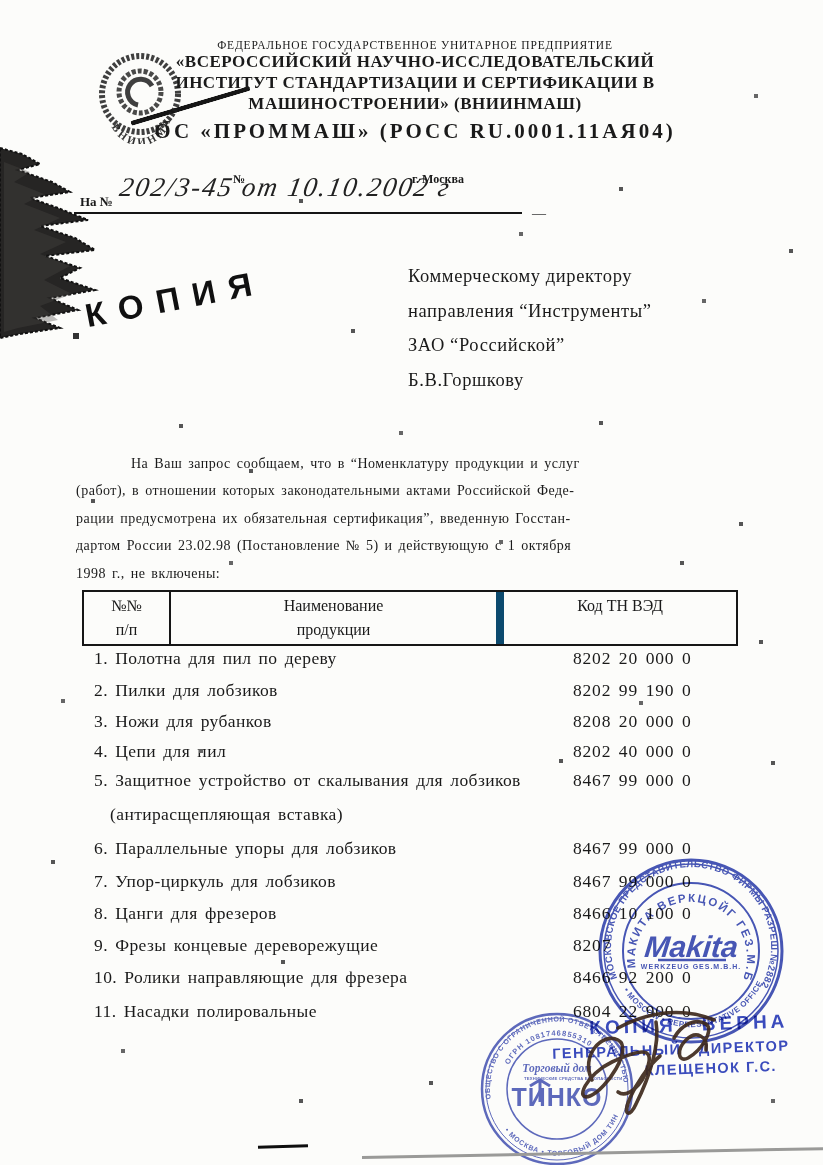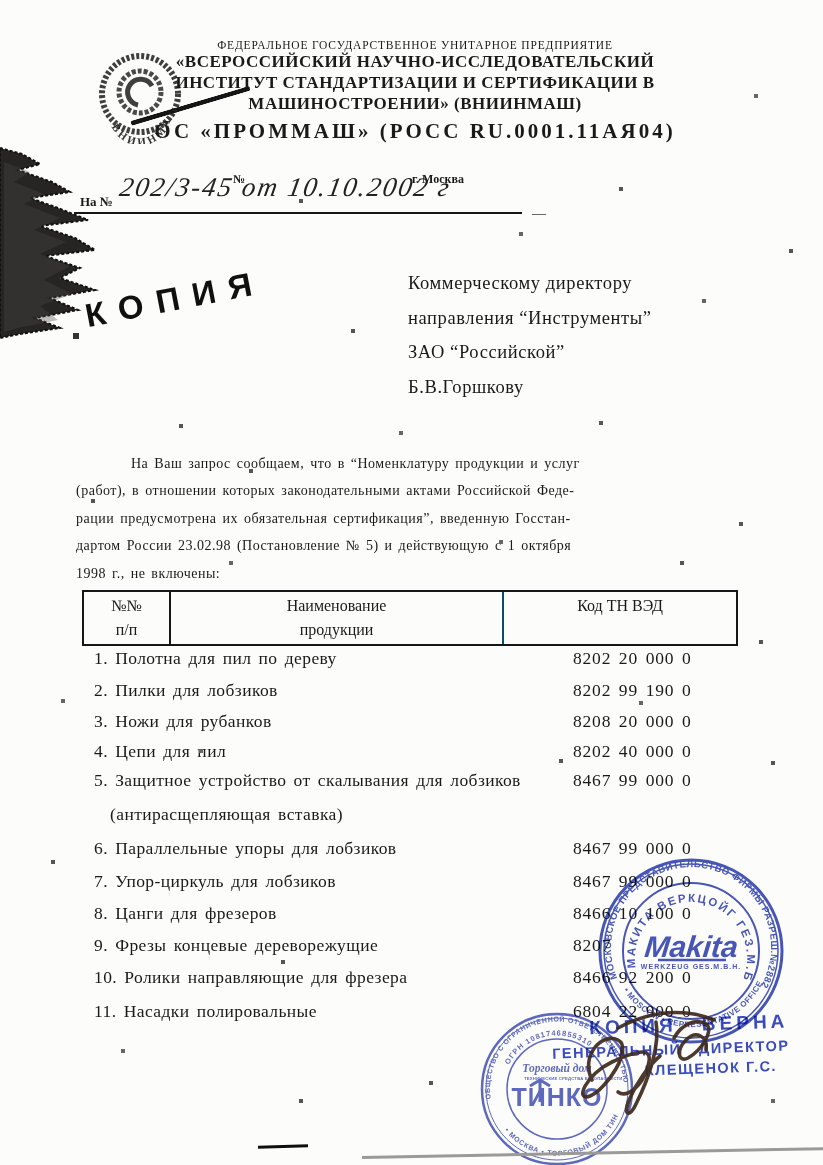--- a/index.html
+++ b/index.html
@@ -25,35 +25,35 @@
   }
   .ref-line{position:absolute;left:74px;top:212px;width:448px;border-top:2px solid #151515;}
   .ref-dash{position:absolute;left:532px;top:206px;font-size:14px;color:#333;}
   
   .kopiya{
     position:absolute;left:84px;top:280px;font-size:33px;font-weight:bold;
     letter-spacing:13px;transform:rotate(-11deg);color:#101010;
     font-family:"Liberation Sans",sans-serif;
   }
   
-  .recipient{position:absolute;left:408px;top:273px;font-size:18.5px;letter-spacing:.6px;}
+  .recipient{position:absolute;left:408px;top:266px;font-size:18.5px;letter-spacing:.6px;}
   .recipient div{margin-bottom:13.5px;}
   
   .bodytext{position:absolute;left:76px;top:450px;width:680px;font-size:14px;
     letter-spacing:.5px;word-spacing:2px;line-height:27.4px;}
   .bodytext .ind{text-indent:55px;}
   
   .tbl{
     position:absolute;left:82px;top:590px;width:656px;height:56px;
     border:2.5px solid #161616;display:flex;box-sizing:border-box;
   }
   .tbl .c{box-sizing:border-box;display:flex;flex-direction:column;align-items:center;
     justify-content:flex-start;padding-top:2px;font-size:16px;line-height:24px;}
   .tbl .c1{width:87px;border-right:2px solid #161616;}
-  .tbl .c2{flex:1;border-right:2px solid #0c4a6e;}
+  .tbl .c2{flex:1;border-right:8px solid #0c4a6e;}
   .tbl .c3{width:232px;}
   
   .t-row{position:absolute;left:0;width:100%;font-size:17.5px;letter-spacing:.4px;word-spacing:2.5px;}
   .t-name{position:absolute;left:94px;white-space:nowrap;}
   .t-code{position:absolute;left:573px;white-space:nowrap;letter-spacing:.8px;}
   .r0{top:648px}.r1{top:680px}.r2{top:711px}.r3{top:741px}.r4{top:770px}
   .r5{top:804px}.r5 .t-name{left:110px}
   .r6{top:838px}.r7{top:871px}.r8{top:903px}.r9{top:935px}.r10{top:967px}.r11{top:1001px}
   
   .stamp{mix-blend-mode:multiply;}

